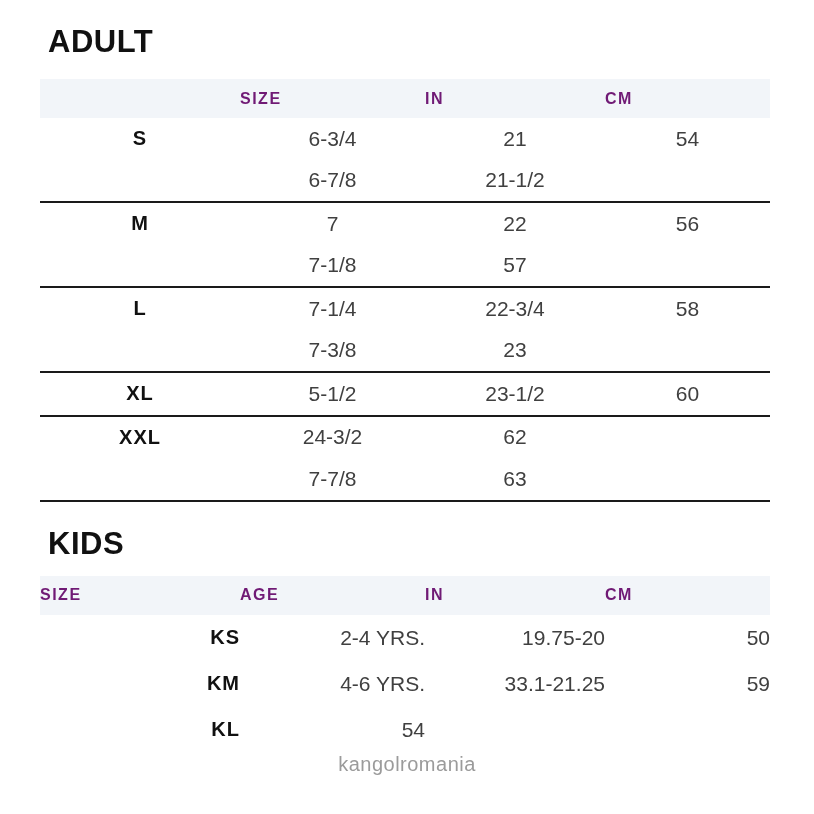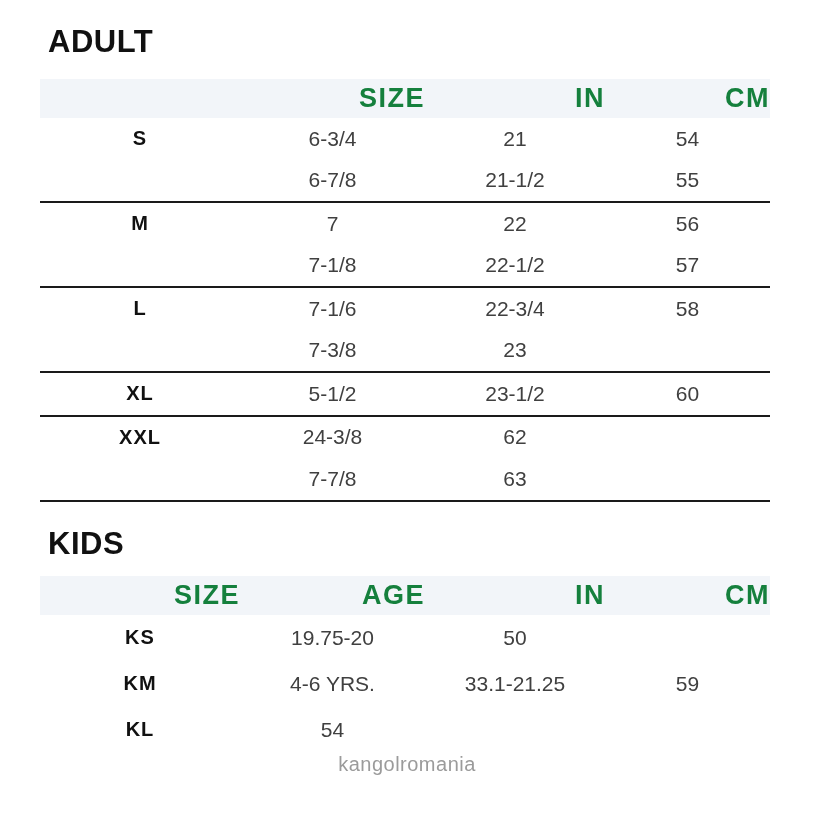--- a/index.html
+++ b/index.html
@@ -29,37 +29,37 @@
     width: 730px;
   }
   .adult-table { margin-top: 22px; }
   .kids-table  { margin-top: 17px; }
   .thead {
     display: grid;
     grid-template-columns: 200px 185px 180px 165px;
     height: 39px;
     align-items: center;
     background: #f2f5f9;
-    text-align: right;
+    text-align: left;
     font-weight: 700;
-    font-size: 27px;
+    font-size: 16px;
     letter-spacing: 1.5px;
-    color: #15803d;
+    color: #701a75;
   }
   .row {
     display: grid;
     grid-template-columns: 200px 185px 180px 165px;
     align-items: center;
     text-align: center;
     font-size: 21px;
     font-weight: 300;
     color: #404040;
   }
   .adult-table .row { height: 41.5px; }
-  .kids-table  .row { height: 46px; }
+  .kids-table  .row { height: 46px; text-align: right; }
   .group {
     border-bottom: 2px solid #1a1a1a;
   }
   .size-label {
     font-weight: 700;
     font-size: 20px;
     letter-spacing: 1px;
     color: #111111;
   }
   .footer {
@@ -89,43 +89,41 @@
       <div class="row">
         <div class="size-label">S</div>
         <div>6-3/4</div>
         <div>21</div>
         <div>54</div>
       </div>
       <div class="row">
         <div></div>
         <div>6-7/8</div>
         <div>21-1/2</div>
-        <div>55</div>
       </div>
     </div>
 
     <div class="group">
       <div class="row">
         <div class="size-label">M</div>
         <div>7</div>
         <div>22</div>
         <div>56</div>
       </div>
       <div class="row">
         <div></div>
         <div>7-1/8</div>
-        <div>22-1/2</div>
         <div>57</div>
       </div>
     </div>
 
     <div class="group">
       <div class="row">
         <div class="size-label">L</div>
-        <div>7-1/6</div>
+        <div>7-1/4</div>
         <div>22-3/4</div>
         <div>58</div>
       </div>
       <div class="row">
         <div></div>
         <div>7-3/8</div>
         <div>23</div>
       </div>
     </div>
 
@@ -134,21 +132,21 @@
         <div class="size-label">XL</div>
         <div>5-1/2</div>
         <div>23-1/2</div>
         <div>60</div>
       </div>
     </div>
 
     <div class="group">
       <div class="row">
         <div class="size-label">XXL</div>
-        <div>24-3/8</div>
+        <div>24-3/2</div>
         <div>62</div>
       </div>
       <div class="row">
         <div></div>
         <div>7-7/8</div>
         <div>63</div>
       </div>
     </div>
   </div>
 
@@ -157,20 +155,21 @@
   <div class="grid-table kids-table">
     <div class="thead">
       <div>SIZE</div>
       <div>AGE</div>
       <div>IN</div>
       <div>CM</div>
     </div>
 
     <div class="row">
       <div class="size-label">KS</div>
+      <div>2-4 YRS.</div>
       <div>19.75-20</div>
       <div>50</div>
     </div>
     <div class="row">
       <div class="size-label">KM</div>
       <div>4-6 YRS.</div>
       <div>33.1-21.25</div>
       <div>59</div>
     </div>
     <div class="row">

